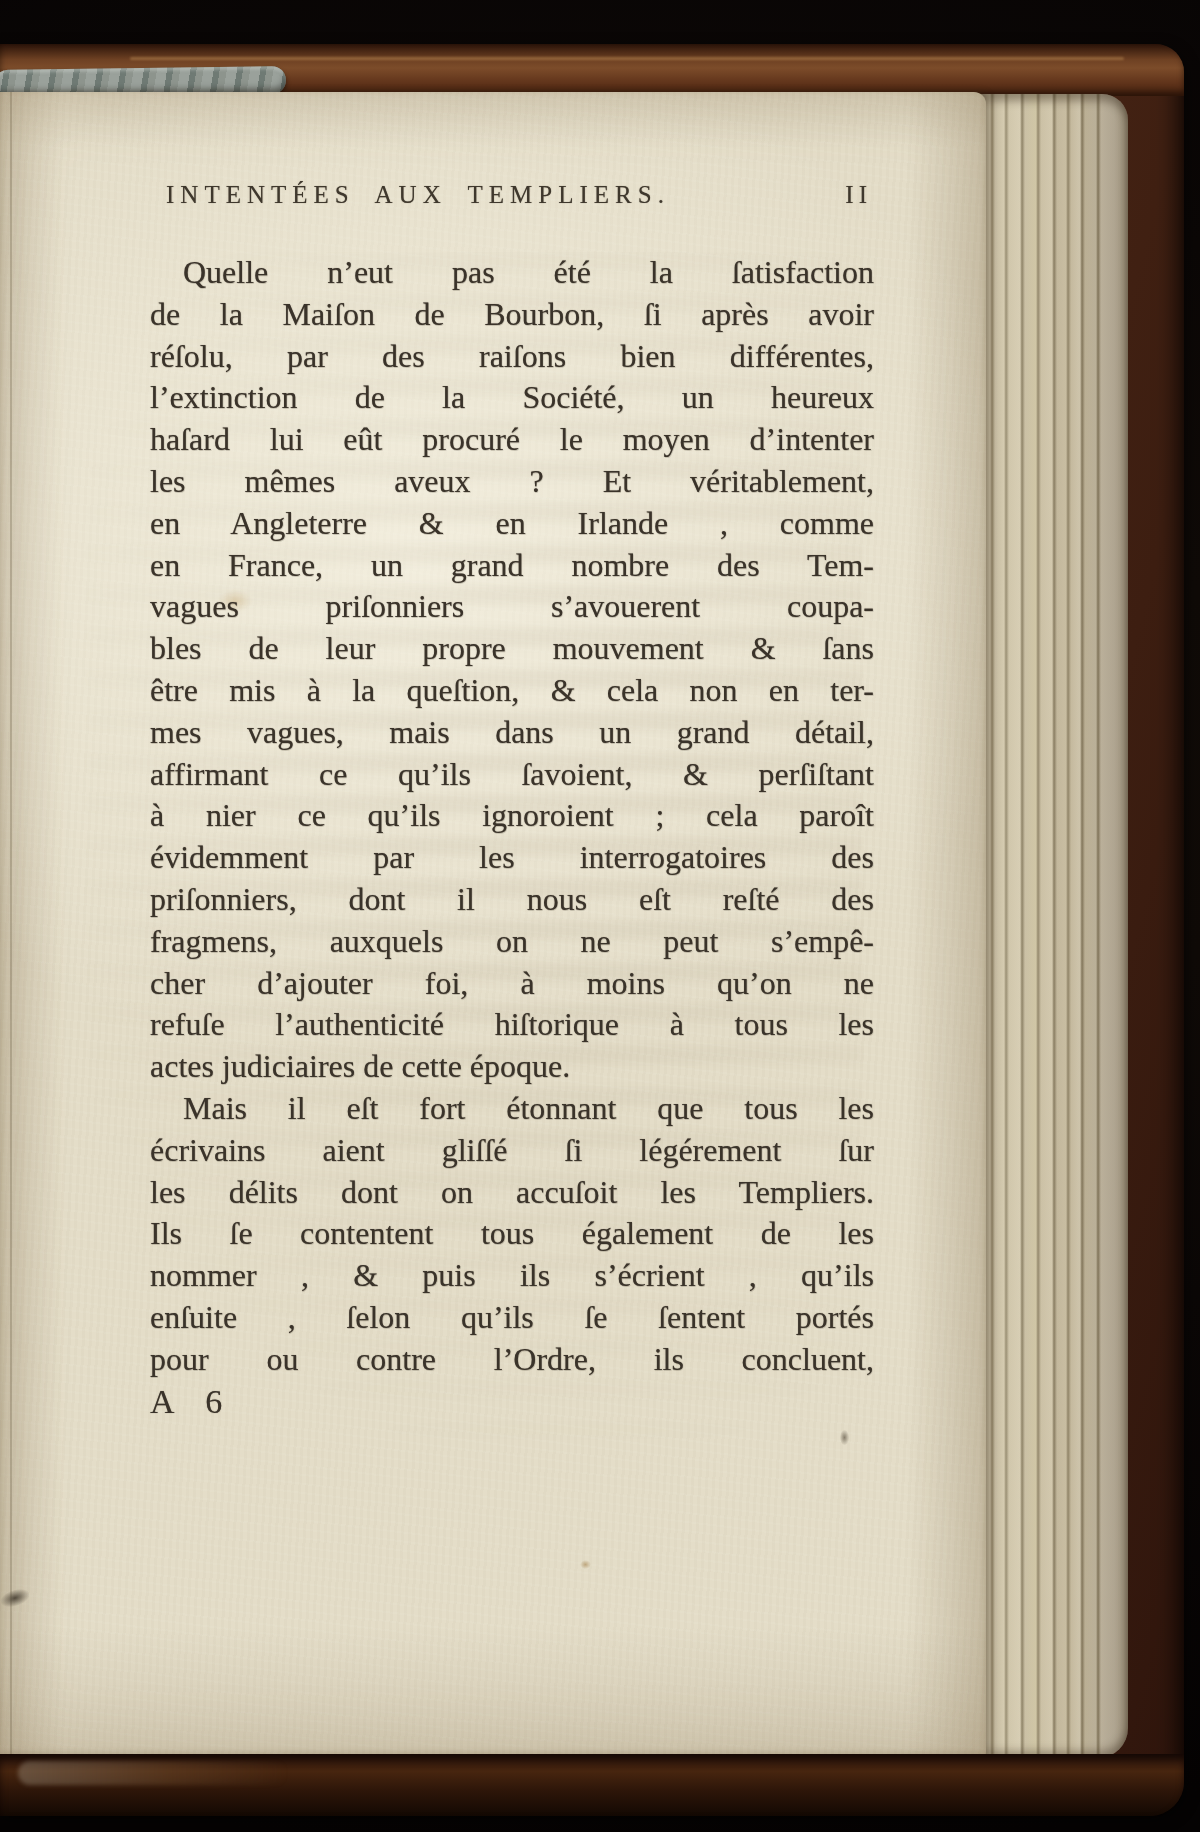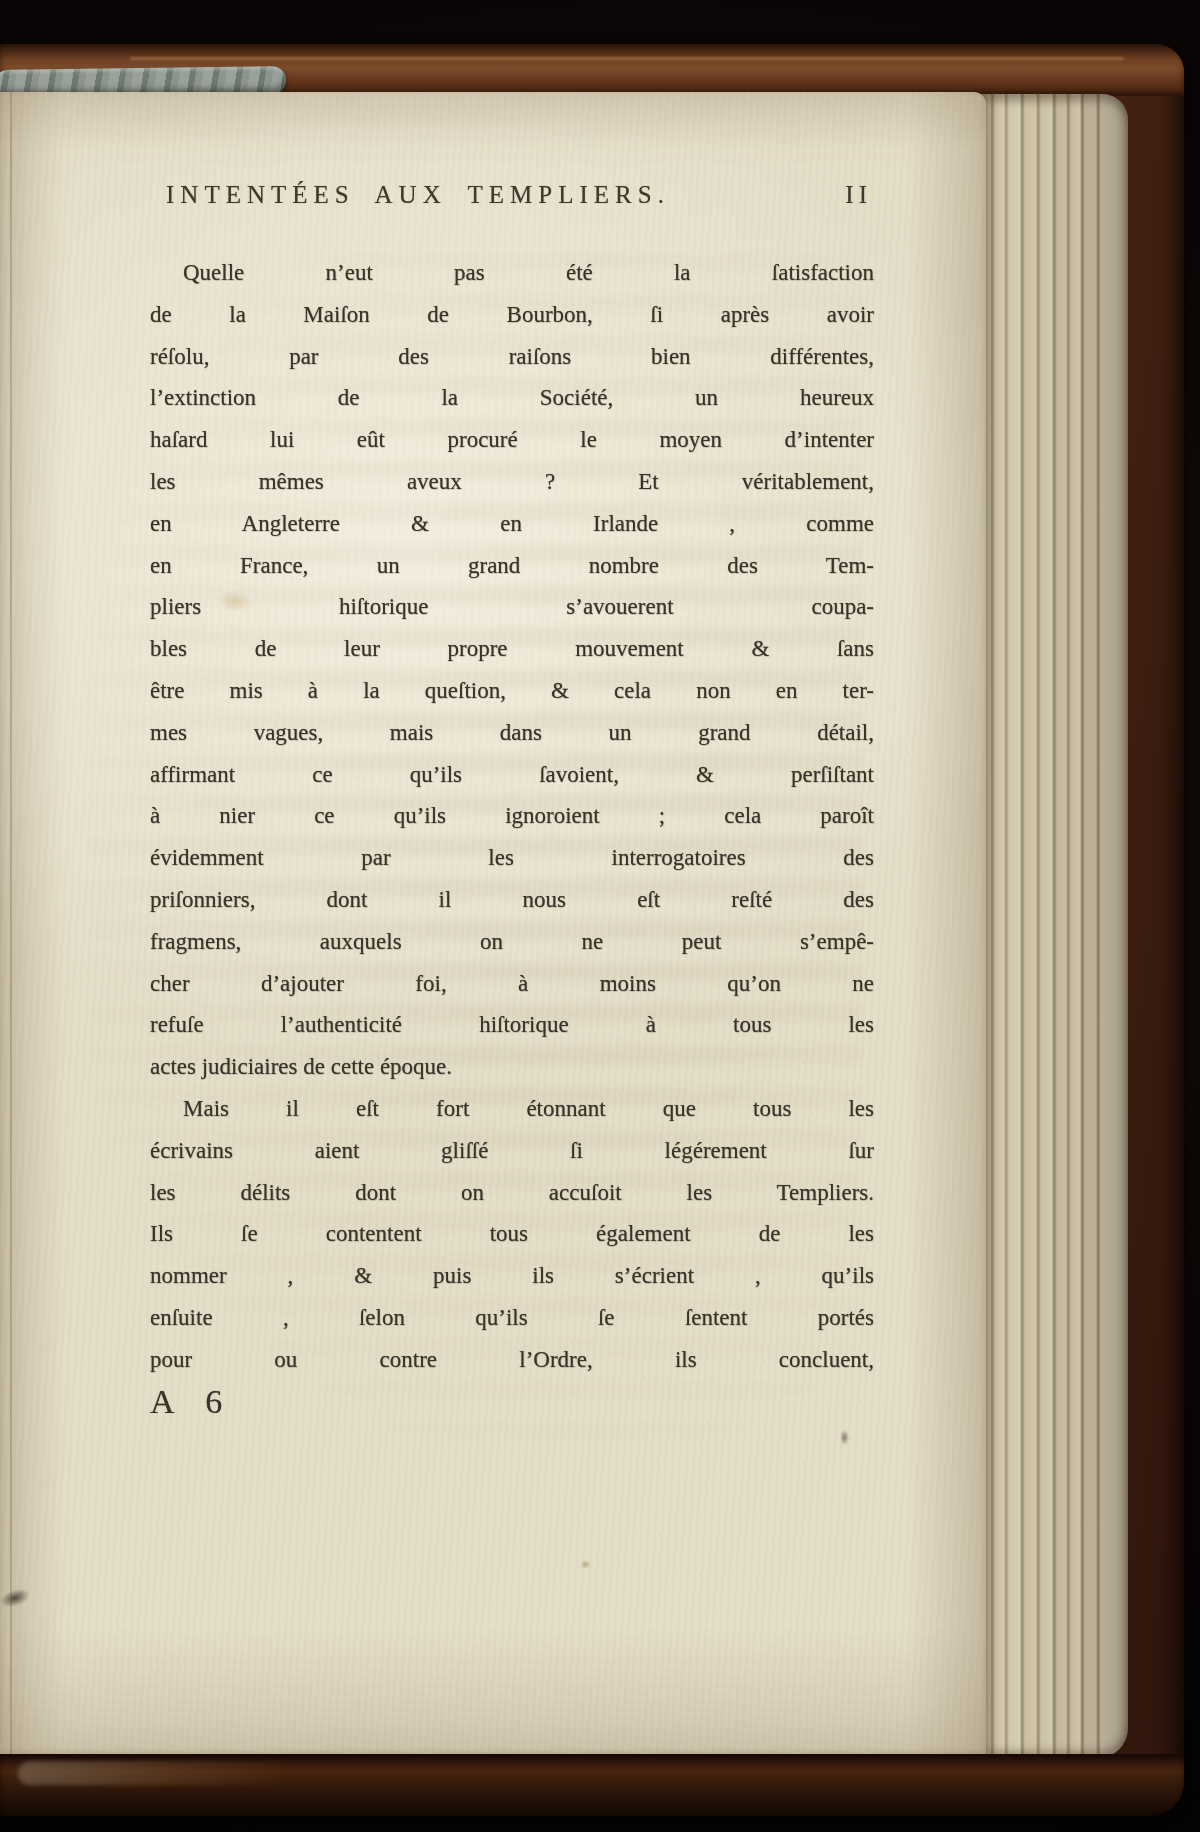--- a/index.html
+++ b/index.html
@@ -102,21 +102,21 @@
     display:flex;justify-content:space-between;align-items:baseline;
     padding:0 2px 0 16px;height:30px;line-height:30px;
     font-size:25px;letter-spacing:6px;word-spacing:9px;white-space:nowrap;
     color:#3f382d;
     text-shadow:0 0 1px rgba(56,46,34,.5);
     gap:27px;
   }
   .running-header .folio{letter-spacing:5px;}
   .bodytext{margin-top:42px;}
   .line{
-    font-size:23px;line-height:41.8px;height:41.8px;
+    font-size:32px;line-height:41.8px;height:41.8px;
     text-align:justify;text-align-last:justify;
     text-shadow:0 0 1px rgba(56,46,34,.55), .6px .8px 0 rgba(56,46,34,.15);
   }
   .line.indent{text-indent:33px;}
   .line.endpara{text-align-last:left;}
   .signature{
     text-align:left;font-size:34px;line-height:41.8px;letter-spacing:12px;
     text-shadow:0 0 1px rgba(56,46,34,.55);
   }
 </style>
@@ -144,21 +144,21 @@
         </div>
         <div class="bodytext">
           <div class="line indent">Quelle n’eut pas été la ſatisfaction</div>
           <div class="line">de la Maiſon de Bourbon, ſi après avoir</div>
           <div class="line">réſolu, par des raiſons bien différentes,</div>
           <div class="line">l’extinction de la Société, un heureux</div>
           <div class="line">haſard lui eût procuré le moyen d’intenter</div>
           <div class="line">les mêmes aveux ? Et véritablement,</div>
           <div class="line">en Angleterre &amp; en Irlande , comme</div>
           <div class="line">en France, un grand nombre des Tem-</div>
-          <div class="line">pliers hiſtorique s’avouerent coupa-</div>
+          <div class="line">vagues priſonniers s’avouerent coupa-</div>
           <div class="line">bles de leur propre mouvement &amp; ſans</div>
           <div class="line">être mis à la queſtion, &amp; cela non en ter-</div>
           <div class="line">mes vagues, mais dans un grand détail,</div>
           <div class="line">affirmant ce qu’ils ſavoient, &amp; perſiſtant</div>
           <div class="line">à nier ce qu’ils ignoroient ; cela paroît</div>
           <div class="line">évidemment par les interrogatoires des</div>
           <div class="line">priſonniers, dont il nous eſt reſté des</div>
           <div class="line">fragmens, auxquels on ne peut s’empê-</div>
           <div class="line">cher d’ajouter foi, à moins qu’on ne</div>
           <div class="line">refuſe l’authenticité hiſtorique à tous les</div>

